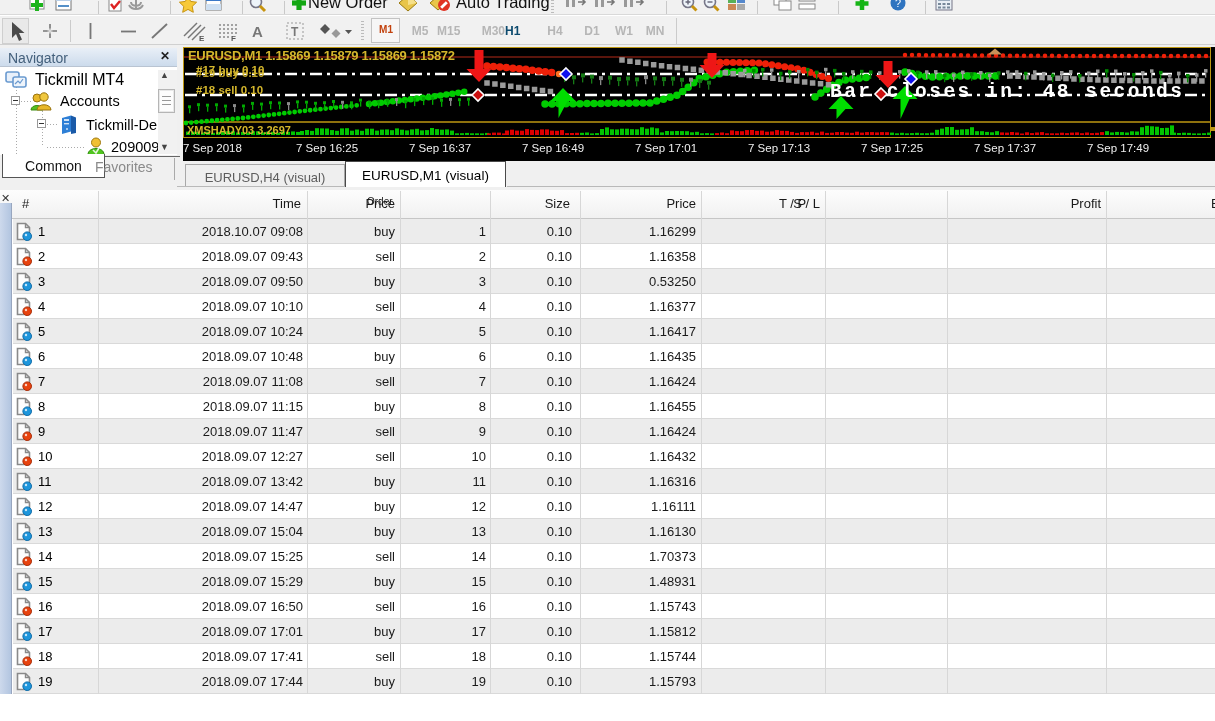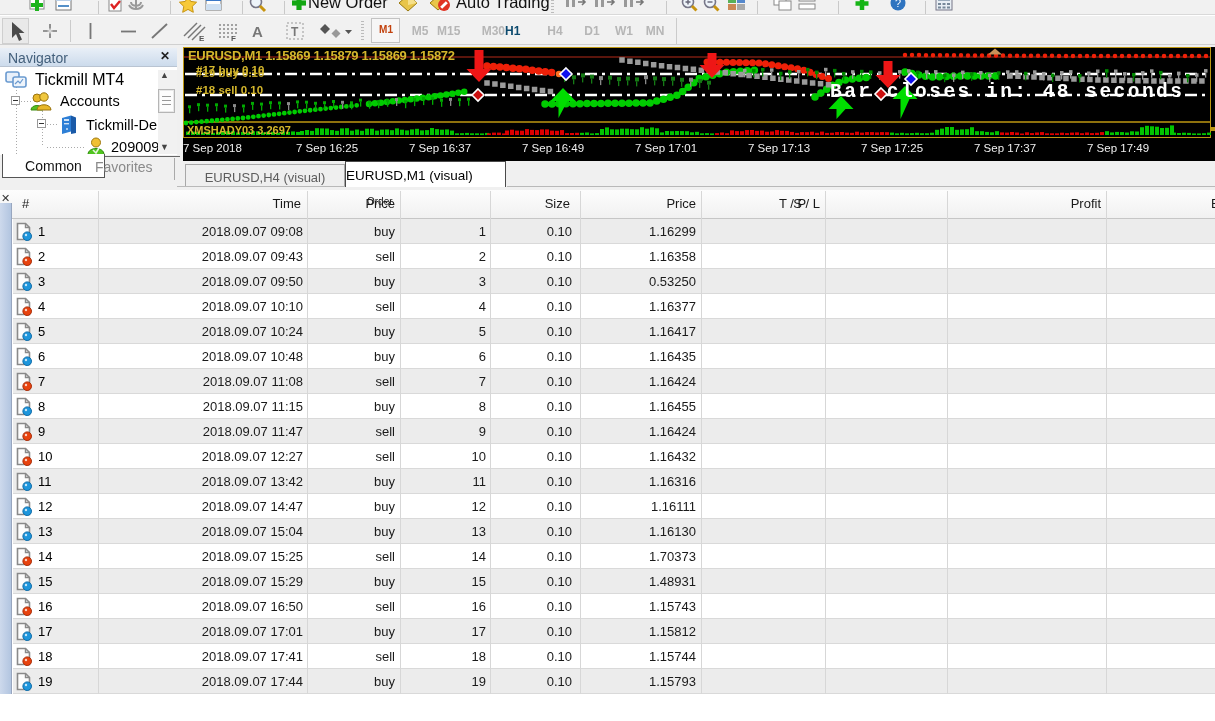--- a/index.html
+++ b/index.html
@@ -675,21 +675,21 @@
       <text x="565" y="105" font-family="Liberation Sans" font-size="11.5" fill="#efefef">7 Sep 17:13</text>
       <text x="678" y="105" font-family="Liberation Sans" font-size="11.5" fill="#efefef">7 Sep 17:25</text>
       <text x="791" y="105" font-family="Liberation Sans" font-size="11.5" fill="#efefef">7 Sep 17:37</text>
       <text x="904" y="105" font-family="Liberation Sans" font-size="11.5" fill="#efefef">7 Sep 17:49</text>
     </svg>
   </div>
 <div style="position:absolute;left:177px;top:161px;width:1038px;height:29px;background:#f0f0f0">
     <div style="position:absolute;left:0px;top:25px;width:170px;height:1px;background:#b9b9b9"></div>
     <div style="position:absolute;left:330px;top:25px;width:708px;height:1px;background:#b9b9b9"></div>
     <div style="position:absolute;left:8px;top:3px;width:160px;height:22px;background:#efefef;border:1px solid #a8a8a8;border-bottom:none;text-align:center"><span style="font-size:13px;color:#5d5d5d;position:relative;top:3px">EURUSD,H4 (visual)</span></div>
-    <div style="position:absolute;left:168px;top:0px;width:161px;height:26px;background:#fff;border:1.5px solid #4a4a4a;border-bottom:none;text-align:left"><span style="font-size:13.5px;color:#000;position:relative;top:4px">EURUSD,M1 (visual)</span></div>
+    <div style="position:absolute;left:168px;top:0px;width:161px;height:26px;background:#fff;border:1.5px solid #4a4a4a;border-bottom:none;text-align:center"><span style="font-size:13.5px;color:#000;position:relative;top:4px">EURUSD,M1 (visual)</span></div>
   </div>
 <div style="position:absolute;left:0;top:190px;width:1215px;height:531px;background:#fff"></div>
 <div style="position:absolute;left:0;top:190px;width:1215px;height:29px;background:linear-gradient(#fdfdfd,#f1f1f1);border-bottom:1px solid #c6c6c6">
     <span style="position:absolute;left:22px;top:6px;font-size:13px;color:#1a1a1a">#</span>
     <span style="position:absolute;left:181px;width:120px;text-align:right;top:6px;font-size:13px;color:#1a1a1a">Time</span>
     <span style="position:absolute;left:275px;width:120px;text-align:right;top:6px;font-size:13px;color:#1a1a1a">Price</span>
     <span style="position:absolute;left:367px;width:120px;text-align:left;top:6px;font-size:10px;color:#1a1a1a">Order</span>
     <span style="position:absolute;left:450px;width:120px;text-align:right;top:6px;font-size:13px;color:#1a1a1a">Size</span>
     <span style="position:absolute;left:576px;width:120px;text-align:right;top:6px;font-size:13px;color:#1a1a1a">Price</span>
     <span style="position:absolute;left:700px;width:120px;text-align:right;top:6px;font-size:13px;color:#1a1a1a">S / L</span>
@@ -700,21 +700,21 @@
 <div style="position:absolute;left:1px;top:192px;width:11px;height:11px;font-size:11px;color:#333">✕</div>
 <div style="position:absolute;left:0;top:203px;width:12px;height:491px;background:linear-gradient(90deg,#cdd9ec,#b2c5e0);border-right:1px solid #98a6bf"></div>
 <div style="position:absolute;left:13px;top:219px;width:1202px;height:25px;background:#ececec;border-bottom:1px solid #d9d9d9">
     <svg width="18" height="19" viewBox="0 0 18 19" style="position:absolute;left:2px;top:3px">
       <path d="M2.5,1.5 h8 l4,4 v12 h-12 z" fill="#fdfdfd" stroke="#8a8a8a" stroke-width="1.6"></path>
       <path d="M10.5,1.5 v4 h4" fill="none" stroke="#8a8a8a" stroke-width="1.4"></path>
       <circle cx="12.2" cy="14.2" r="4.3" fill="#1e96dc" stroke="#0b6aa8" stroke-width="1"></circle>
       <circle cx="11" cy="13" r="1.2" fill="#ffffff" opacity="0.75"></circle>
     </svg>
     <span style="position:absolute;left:25px;top:5px;font-size:13px">1</span>
-    <span class="r" style="left:95px;width:195px">2018.09.07 09:08</span>
+    <span class="r" style="left:95px;width:195px">2018.10.07 09:08</span>
     <span class="r" style="left:295px;width:87px">buy</span>
     <span class="r" style="left:387px;width:86px">1</span>
     <span class="r" style="left:477px;width:82px">0.10</span>
     <span class="r" style="left:567px;width:116px">1.16299</span>
   </div>
 <div style="position:absolute;left:13px;top:244px;width:1202px;height:25px;background:#ffffff;border-bottom:1px solid #d9d9d9">
     <svg width="18" height="19" viewBox="0 0 18 19" style="position:absolute;left:2px;top:3px">
       <path d="M2.5,1.5 h8 l4,4 v12 h-12 z" fill="#fdfdfd" stroke="#8a8a8a" stroke-width="1.6"></path>
       <path d="M10.5,1.5 v4 h4" fill="none" stroke="#8a8a8a" stroke-width="1.4"></path>
       <circle cx="12.2" cy="14.2" r="4.3" fill="#e8430e" stroke="#a82a05" stroke-width="1"></circle>

